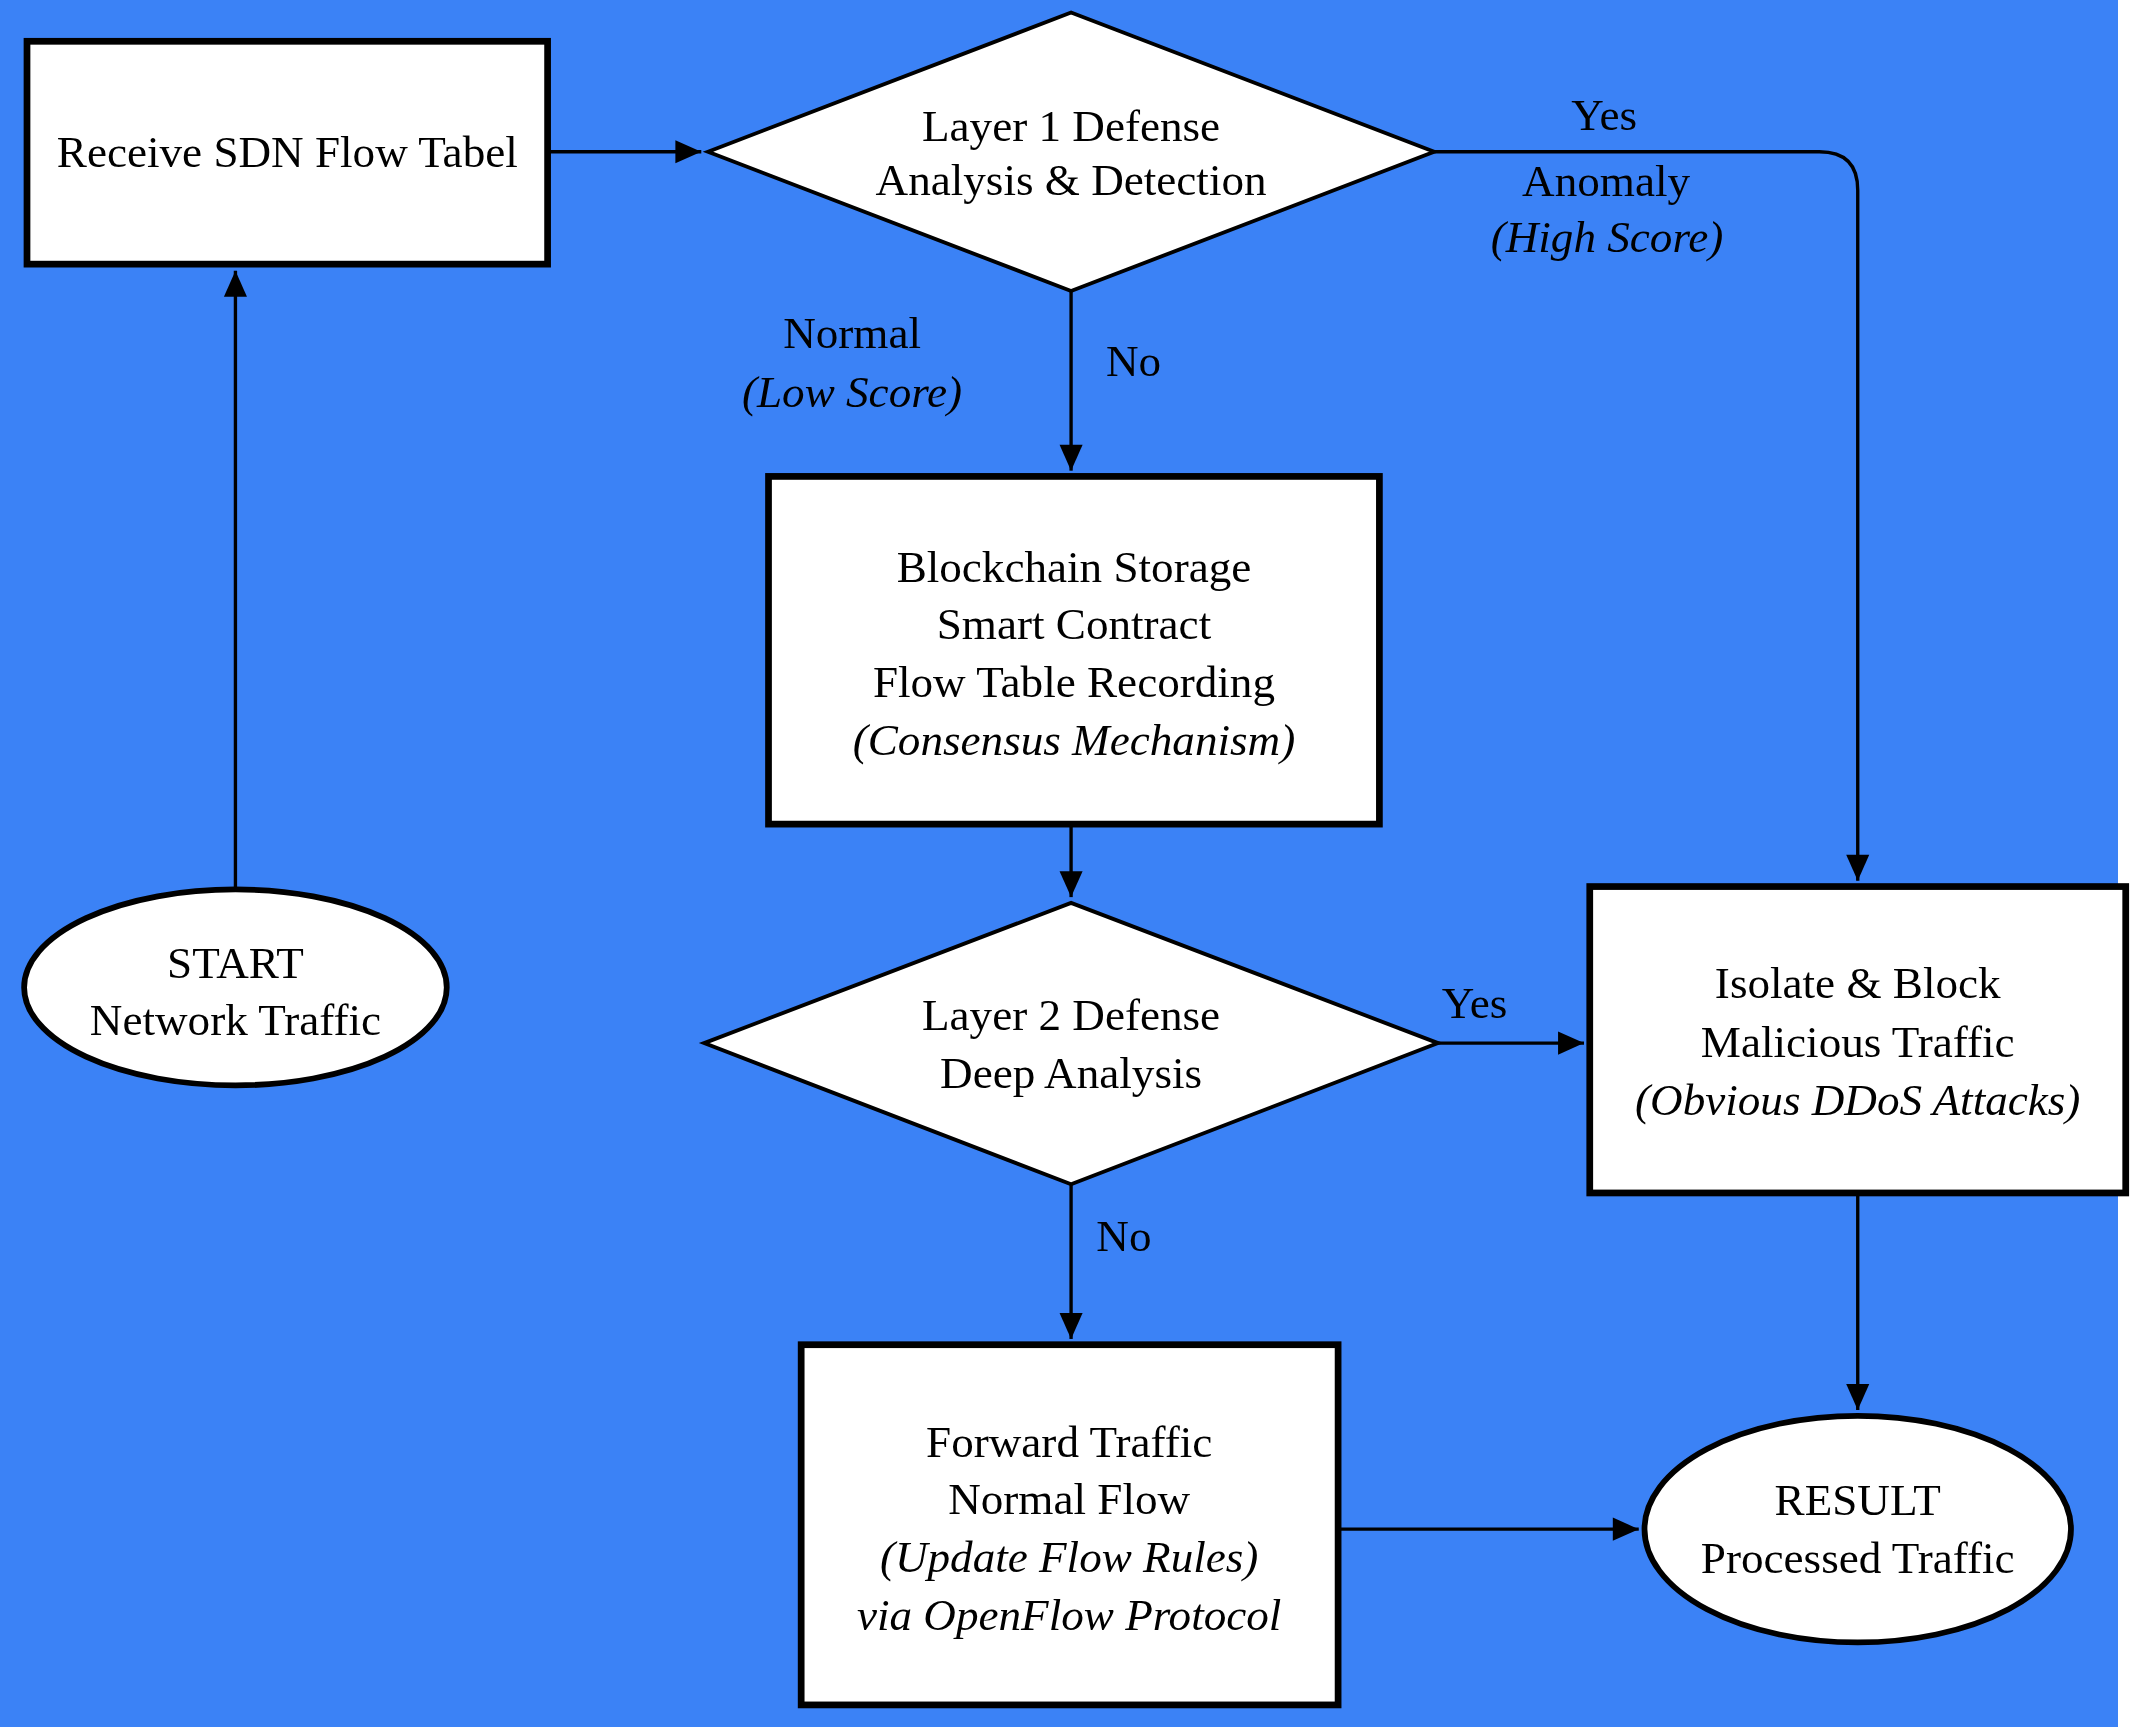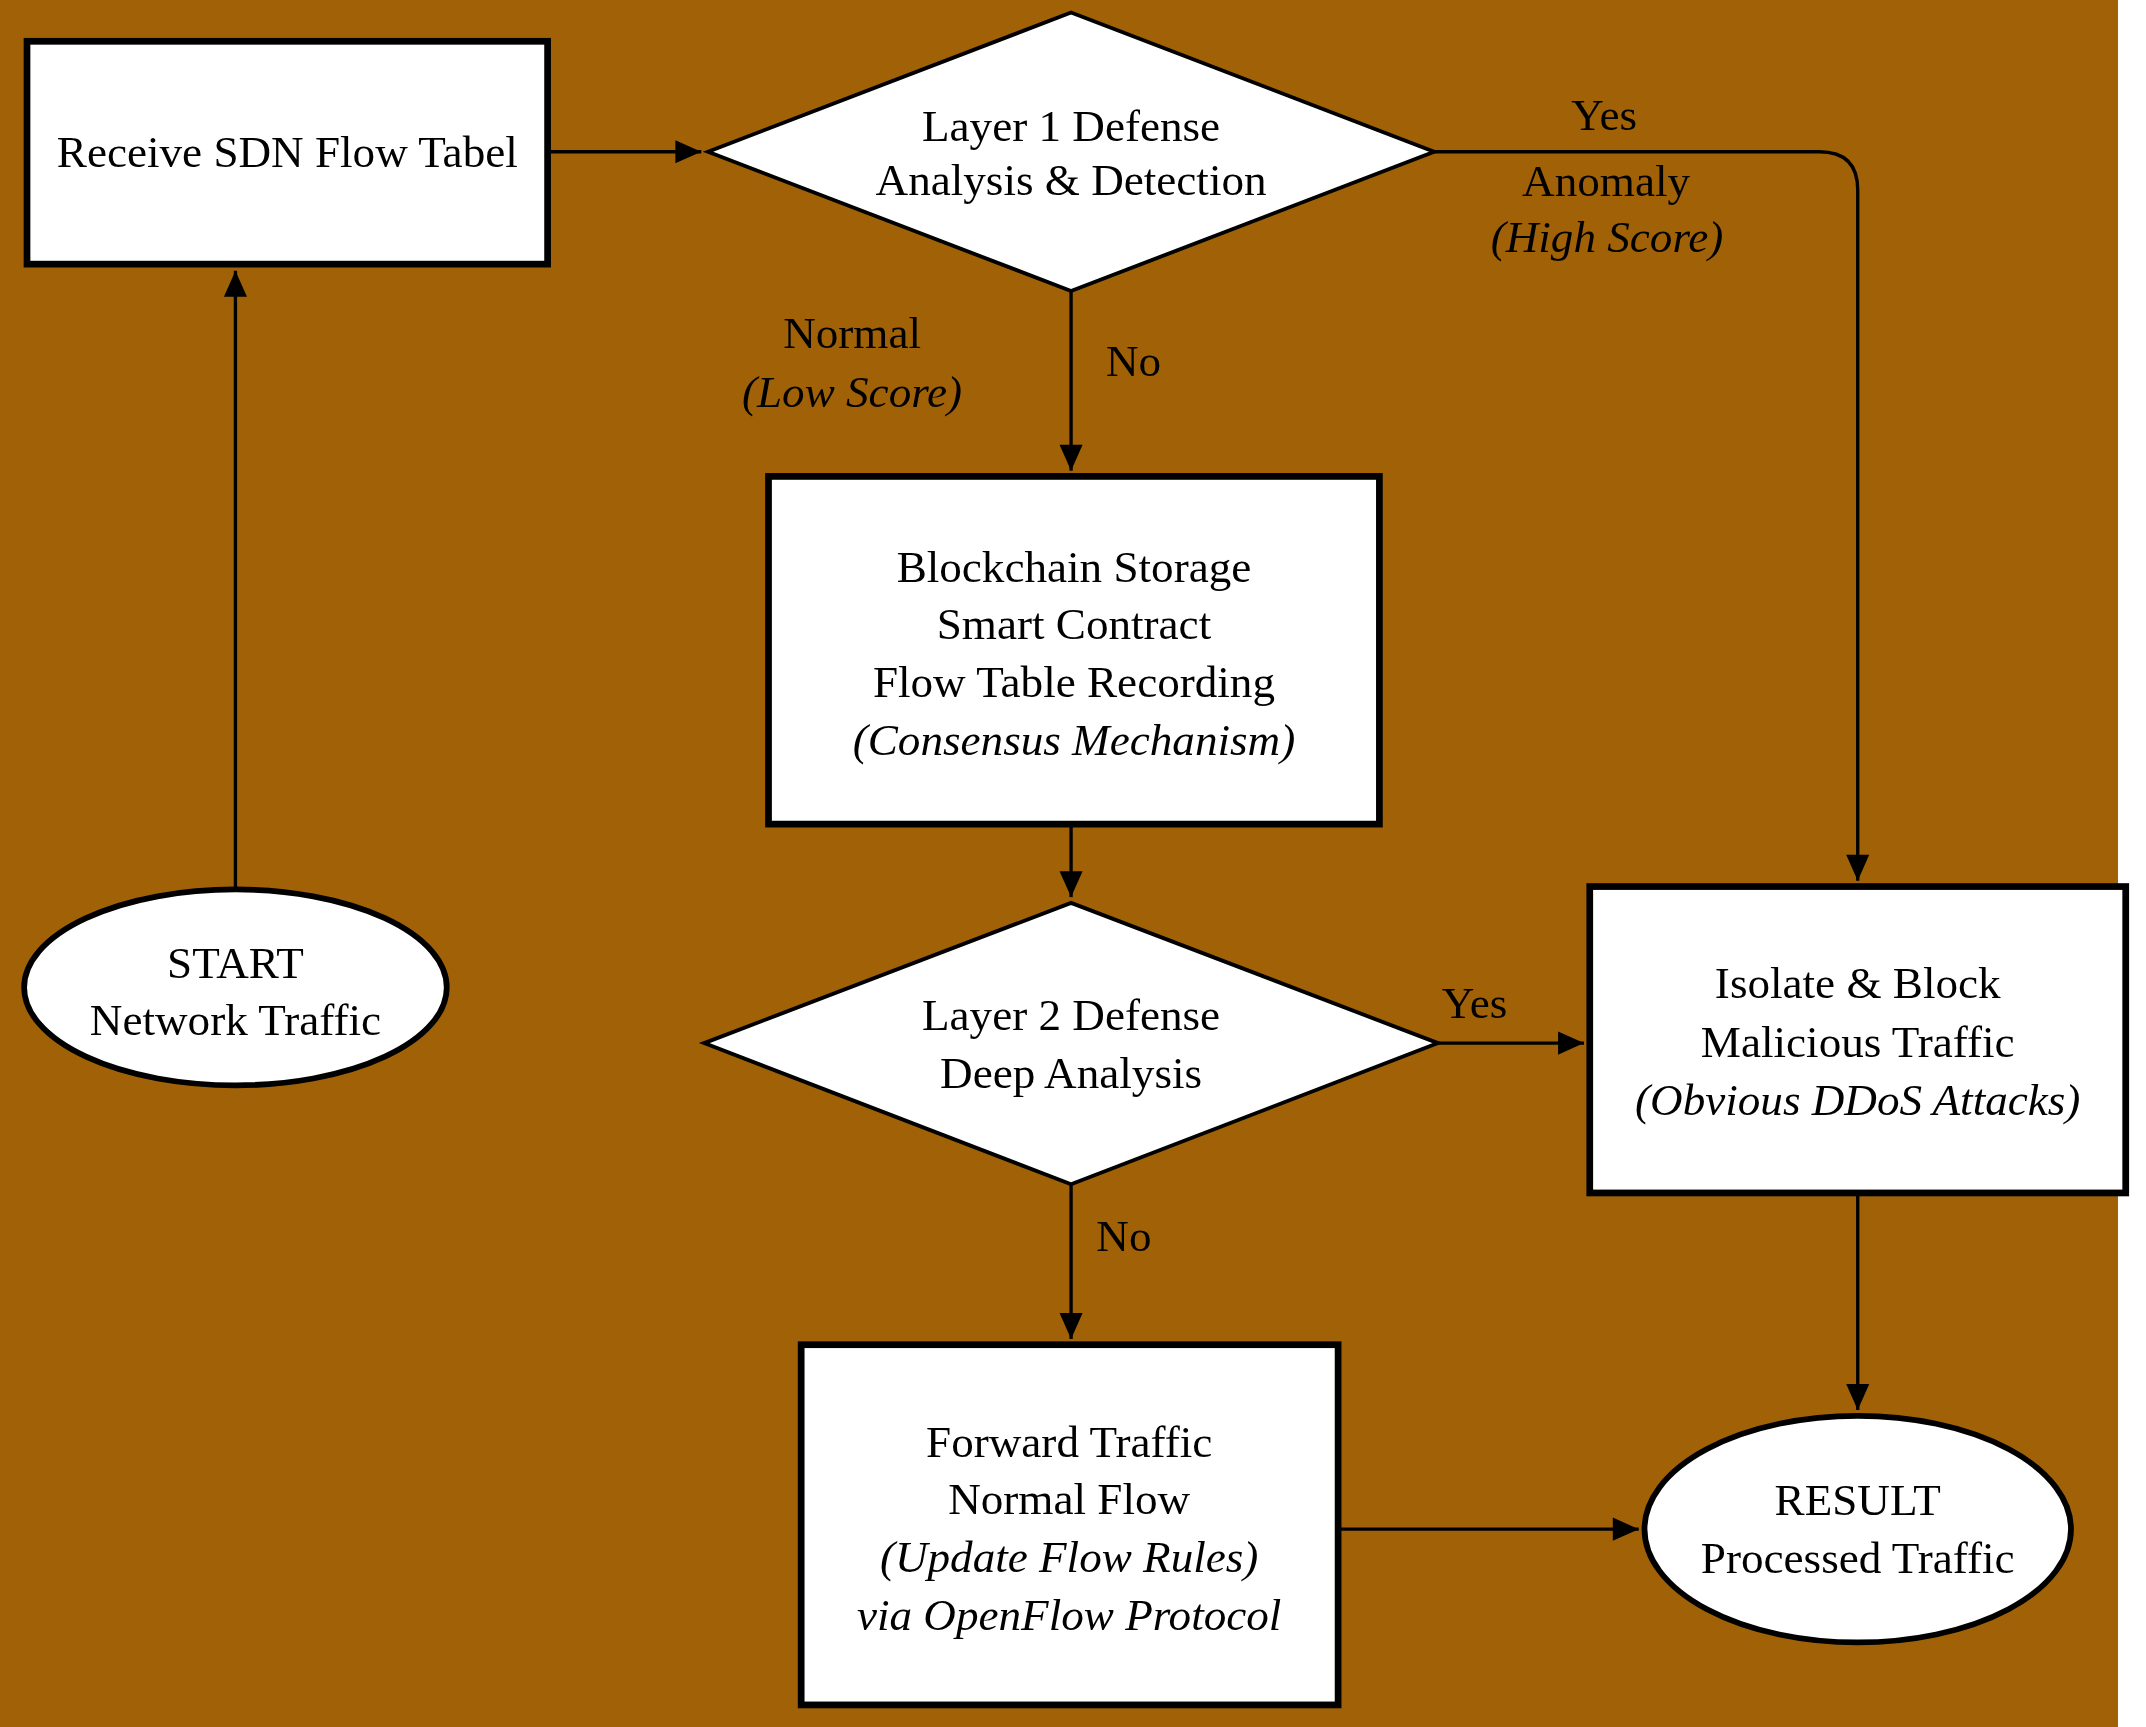--- a/index.html
+++ b/index.html
@@ -4,21 +4,21 @@
 <style>
   html, body {
     margin: 0;
     padding: 0;
     background: #ffffff;
   }
   #canvas {
     position: relative;
     width: 2118px;
     height: 1727px;
-    background: #a16207;
+    background: #3b82f6;
     font-family: "Liberation Serif", "DejaVu Serif", serif;
   }
   svg { display: block; }
   .shape {
     fill: #ffffff;
     stroke: #000000;
   }
   .box      { stroke-width: 7; }
   .diamond  { stroke-width: 4; fill: #ffffff; stroke: #000000; }
   .ellipse  { stroke-width: 6; }

